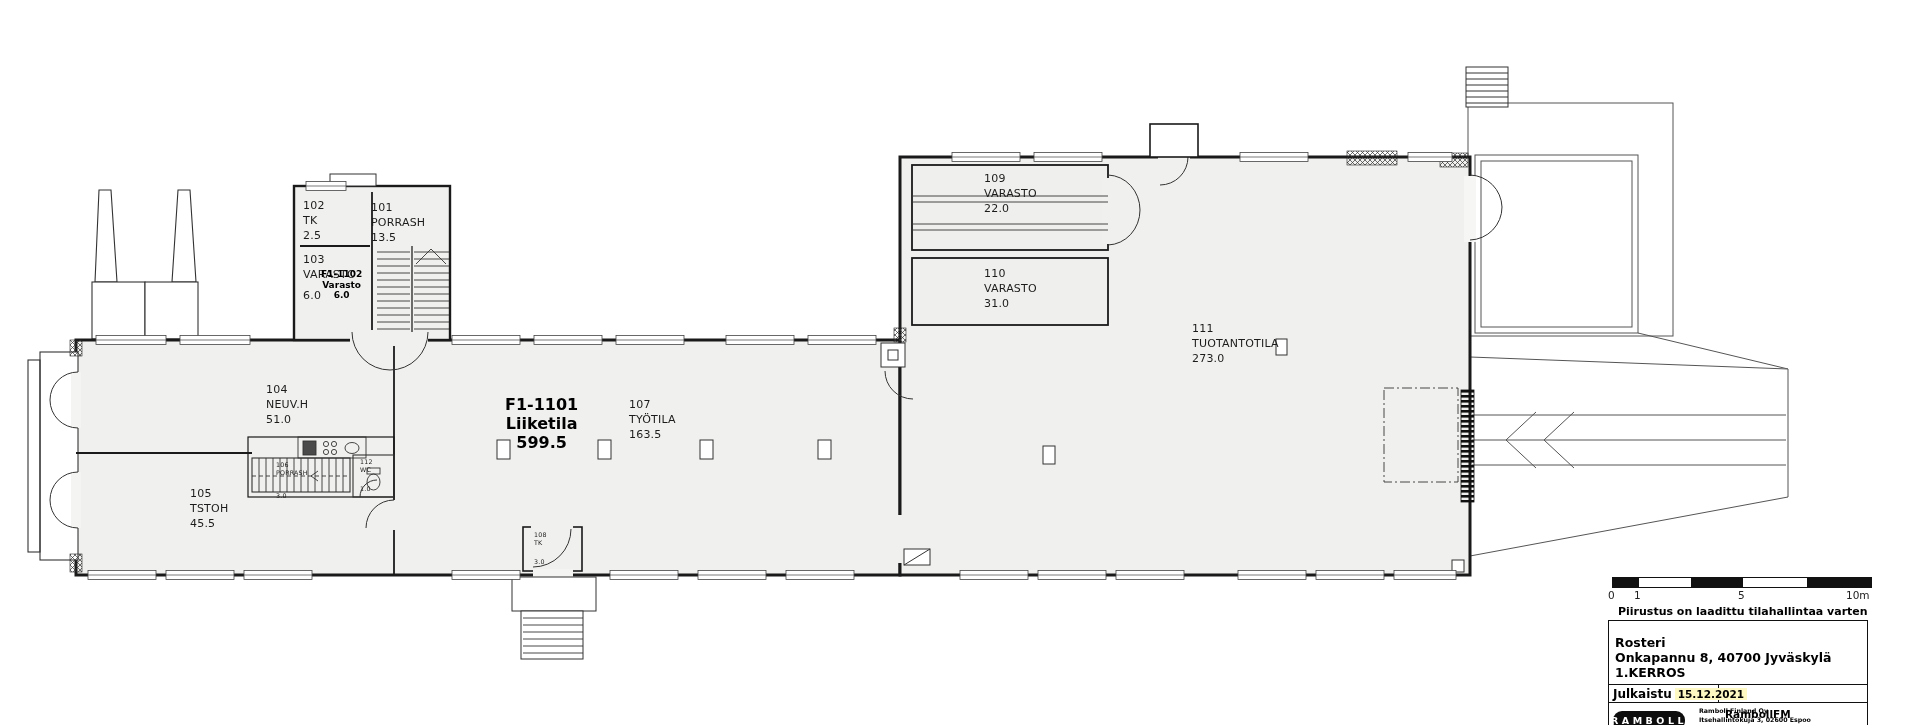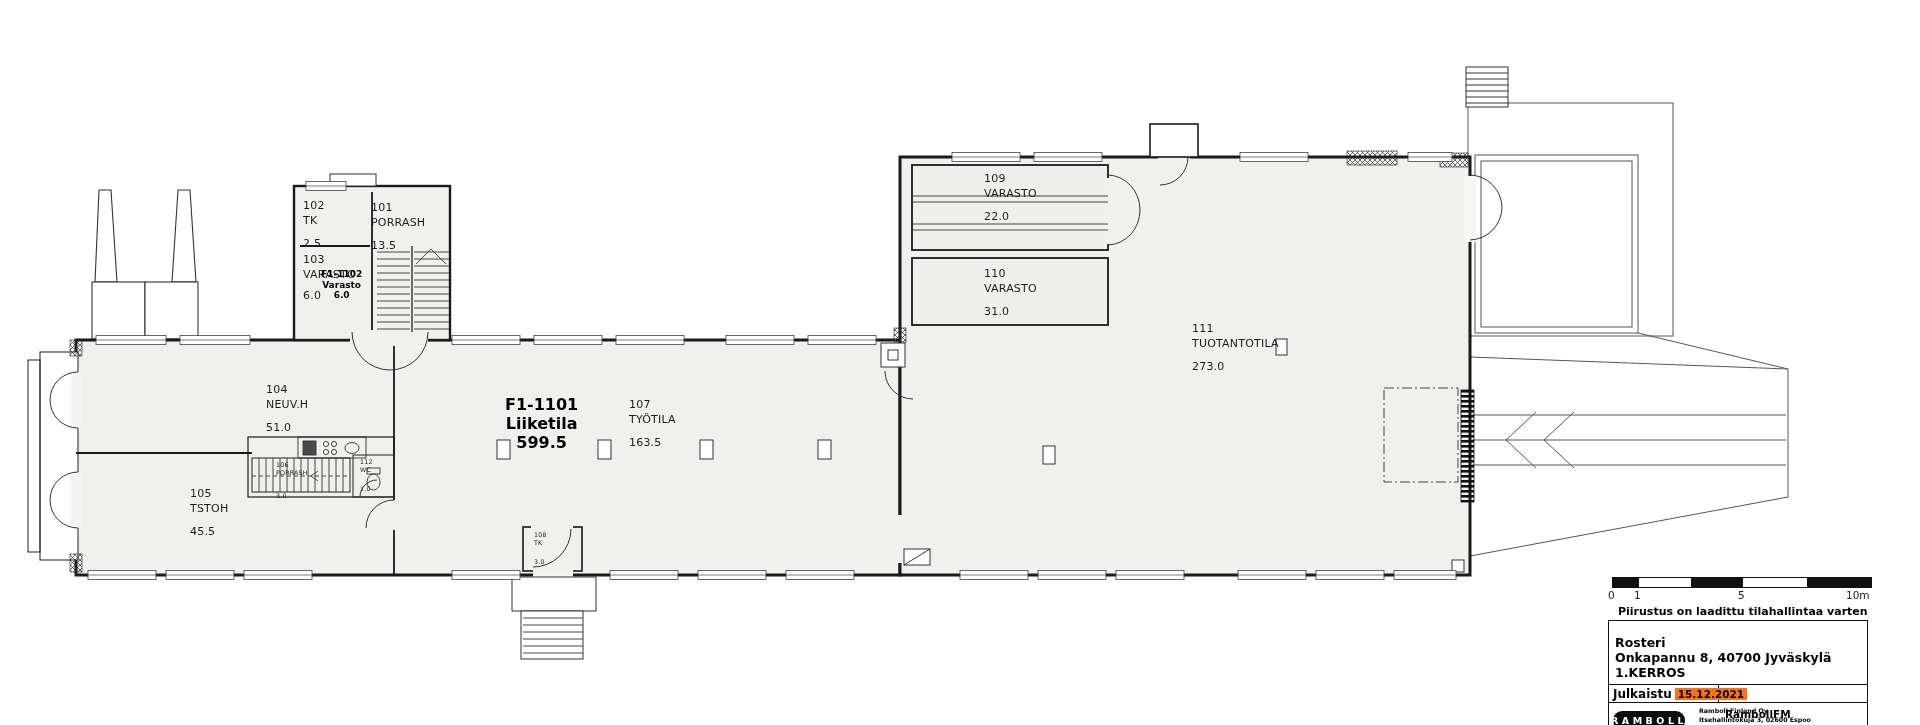--- a/index.html
+++ b/index.html
@@ -2,40 +2,40 @@
 <html><head>
 <meta charset="utf-8">
 <style>
   html,body{margin:0;padding:0;background:#fff;}
   #stage{position:relative;width:1920px;height:725px;background:#fff;overflow:hidden;
          font-family:"DejaVu Sans",sans-serif;color:#1c1c1c;}
   svg{position:absolute;left:0;top:0;}
   
   .rlabel{position:absolute;font-size:11px;line-height:1.35;letter-spacing:.2px;color:#1c1c1c;white-space:nowrap;}
   .rlabel span{display:block;}
-  .rlabel .area{margin-top:8px;}
+  .rlabel .area{margin-top:0;}
   .rlabel.tiny{font-size:6.3px;line-height:1.2;}
   .rlabel.tiny .area{margin-top:10px;}
   .unit{position:absolute;font-weight:bold;font-size:16px;line-height:1.18;color:#000;white-space:nowrap;}
   .unit span{display:block;text-align:center;}
   .unit.small{font-size:9px;}
   
   #scalebar{position:absolute;left:1612px;top:577px;width:258px;height:9px;border:1px solid #111;display:flex;}
   #scalebar .seg{height:100%;}
   #scalelabels{position:absolute;top:589px;left:0;width:1920px;height:14px;font-size:10.5px;color:#222;}
   #scalelabels span{position:absolute;}
   
   #note{position:absolute;left:1618px;top:605px;font-size:11px;font-weight:bold;color:#000;}
   #tblock{position:absolute;left:1608px;top:620px;width:258px;border:1.5px solid #111;background:#fff;}
   #tb-r1{padding:3px 6px 4px 6px;font-weight:bold;font-size:12.5px;line-height:1.18;color:#000;margin-top:12px;}
   #tb-r1 div{white-space:nowrap;}
   #tb-r2{display:flex;align-items:center;border-top:1.2px solid #111;height:17px;font-weight:bold;color:#000;}
   #tb-r2 .left{display:flex;align-items:center;gap:3px;padding:0 4px;width:101px;border-right:1.2px solid #111;height:100%;}
   #tb-r2 .lab{font-size:12px;}
-  #tb-r2 .date{font-size:10.5px;background:#f97316;padding:0 3px;}
+  #tb-r2 .date{font-size:10.5px;background:#fef9c3;padding:0 3px;}
   #tb-r2 .right{font-size:10.5px;padding-left:6px;margin-top:40px;}
   #tb-r3{display:flex;align-items:center;border-top:1.2px solid #111;padding:4px 4px;}
   #logo{width:72px;height:19px;background:#0d0d0d;border-radius:9px;color:#fff;display:flex;align-items:center;justify-content:center;
         font-size:9.5px;letter-spacing:3.5px;font-weight:bold;}
   #tb-r3 .company{margin-left:14px;font-size:6.3px;font-weight:bold;line-height:1.35;color:#000;}
 </style>
 </head>
 <body>
 
 <div id="stage">

